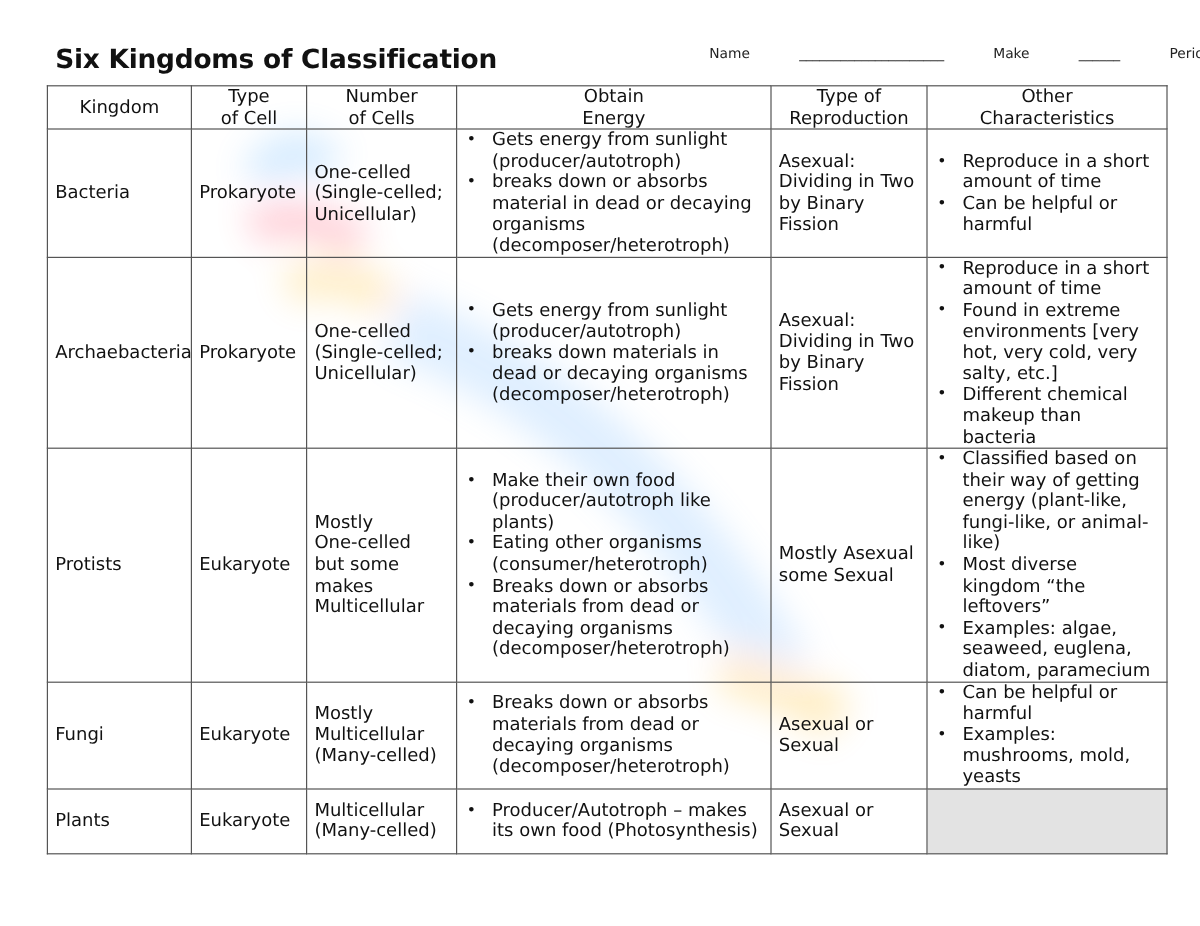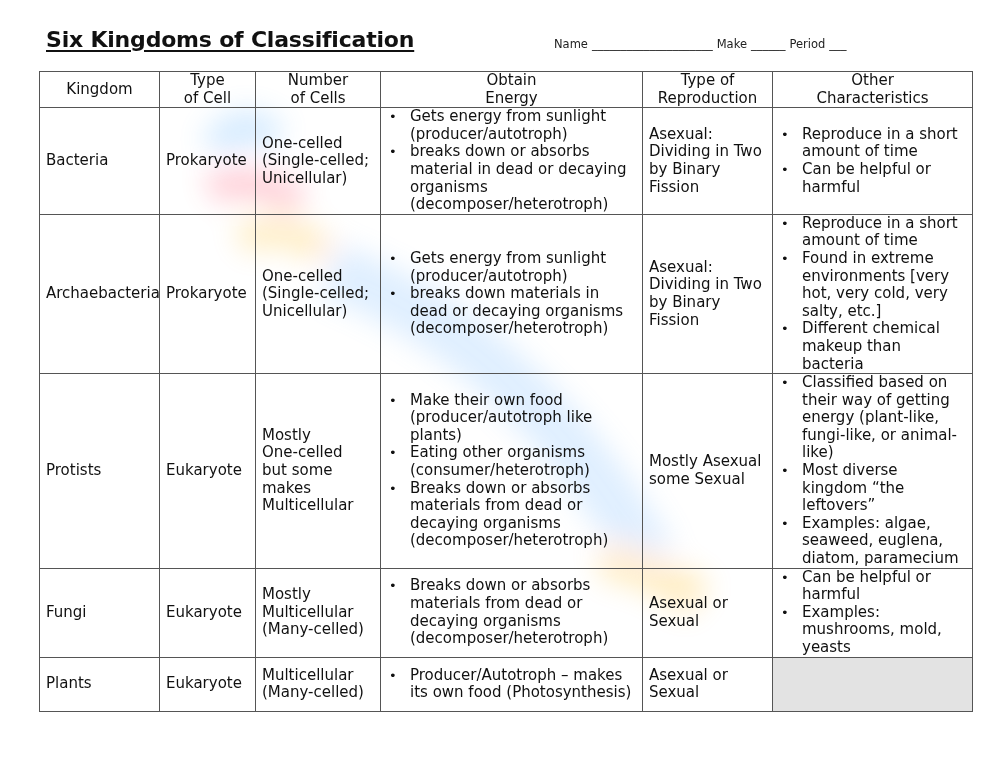--- a/index.html
+++ b/index.html
@@ -1,23 +1,23 @@
 <!DOCTYPE html>
 <html><head>
 <meta charset="utf-8">
 <style>
   html, body { margin:0; padding:0; background:#ffffff; }
   body { width:1000px; height:772px; position:relative; overflow:hidden;
          font-family:"DejaVu Sans", sans-serif; color:#111; }
   .watermark { position:absolute; left:0; top:0; width:1000px; height:772px; pointer-events:none; z-index:0; }
-  .title { position:absolute; left:46px; top:27px; font-size:22px; font-weight:bold;
-           text-decoration:underline; text-decoration-thickness:2px; text-underline-offset:3px;
+  .title { position:absolute; left:46px; top:38px; font-size:22px; font-weight:bold;
+           text-decoration-thickness:2px; text-underline-offset:3px;
            letter-spacing:-0.2px; z-index:2; }
   .meta-line { position:absolute; left:554px; top:37px; font-size:11.5px; color:#222; z-index:2; white-space:pre; }
-  .meta-line span { margin-right:4px; }
+  .meta-line span { margin-right:4px;margin-left:37px; }
   table.kingdoms { position:absolute; left:39px; top:71px; width:933px; border-collapse:collapse;
                    table-layout:fixed; z-index:1; font-size:15px; line-height:17.6px; }
   table.kingdoms th, table.kingdoms td { border:1px solid #555; padding:0 6px; vertical-align:middle; }
   table.kingdoms th { font-weight:normal; text-align:center; height:35px; }
   td.center { text-align:left; }
   td.list { padding:0 4px 0 6px; }
   td.shaded { background:#e3e3e3; }
   ul.bul { margin:0; padding:0; list-style:none; }
   ul.bul li { position:relative; padding-left:23px; }
   ul.bul li::before { content:"\2022"; position:absolute; left:2px; top:0; font-size:13px; }

